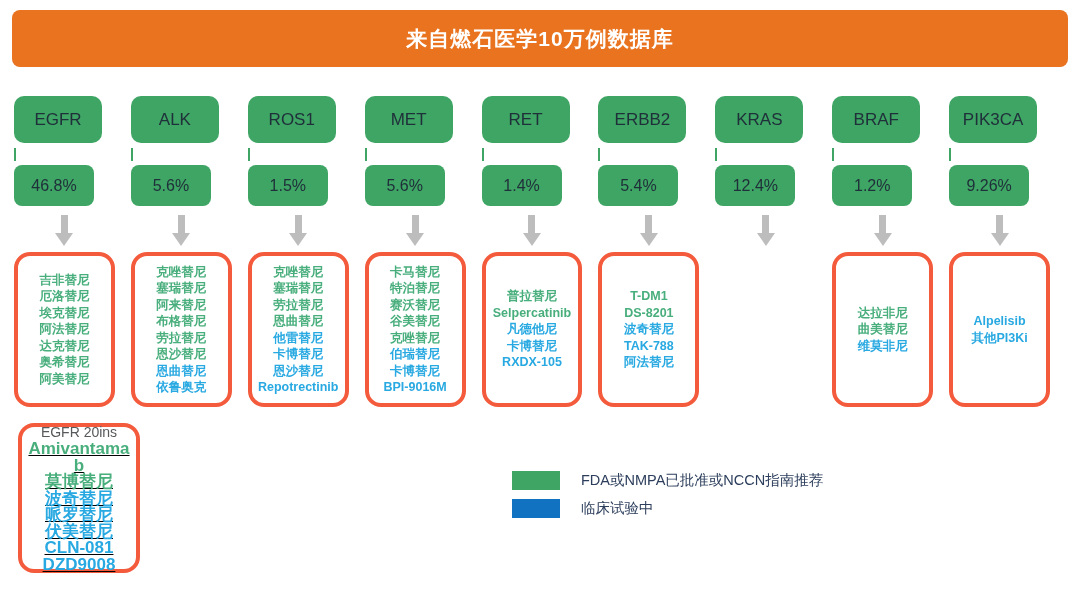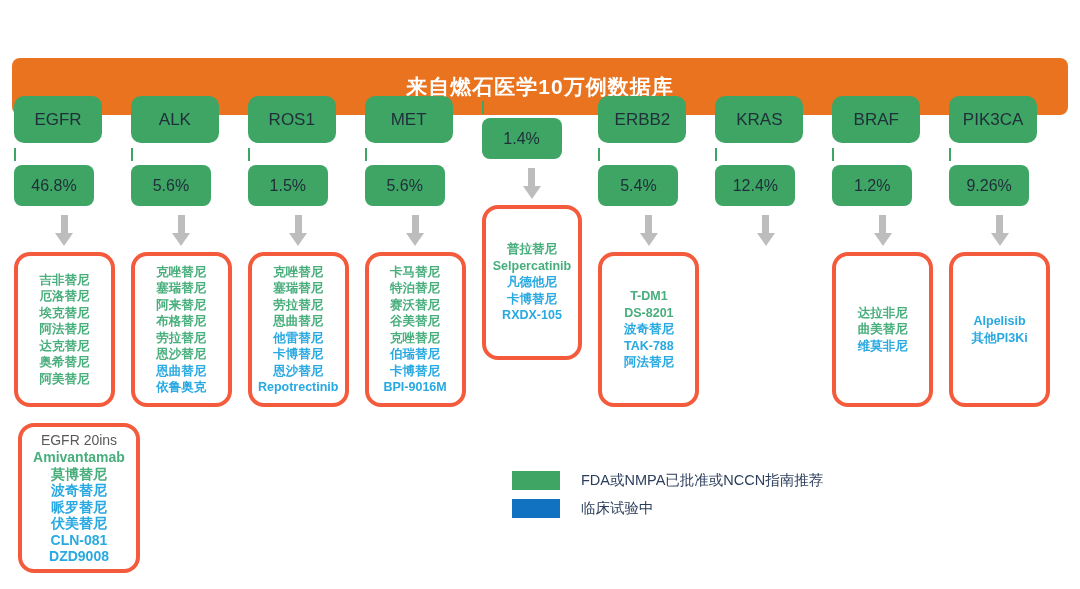--- a/index.html
+++ b/index.html
@@ -13,21 +13,21 @@
     --legend-text:#2C3E5C;
     --arrow-gray:#BDBDBD;
     --extra-title:#58595B;
   }
   html,body{margin:0;padding:0;background:#fff;}
   body{font-family:"Liberation Sans","DejaVu Sans",sans-serif;}
   .canvas{position:relative;width:1080px;height:589px;background:#fff;overflow:hidden;}
 
   .header{position:absolute;left:12px;top:10px;width:1056px;height:57px;
     background:var(--header-orange);border-radius:8px;
-    display:flex;align-items:center;justify-content:center;margin-top:48px;}
+    display:flex;align-items:center;justify-content:center;}
   .header-title{color:#ffffff;font-weight:bold;font-size:21px;letter-spacing:1px;}
 
   .columns{position:absolute;left:14px;top:96px;width:1036px;
     display:grid;grid-template-columns:repeat(9,1fr);column-gap:16px;}
   .col{display:flex;flex-direction:column;}
 
   .gene-box{width:88px;height:47px;border-radius:10px;background:var(--node-green);
     display:flex;align-items:center;justify-content:center;}
   .gene-label{font-size:17px;color:var(--node-text);}
   .conn{width:2px;height:13px;margin:5px 0 4px;background:var(--node-green);}
@@ -46,21 +46,21 @@
   .drugs{width:100%;text-align:center;font-weight:bold;font-size:12.5px;
     line-height:16.5px;overflow-wrap:break-word;}
   .drug.approved{color:var(--approved);}
   .drug.trial{color:var(--trial);}
 
   .extra-box{position:absolute;left:18px;top:423px;width:122px;height:150px;
     box-sizing:border-box;border:4px solid var(--box-border);border-radius:16px;
     background:#fff;display:flex;flex-direction:column;align-items:center;
     justify-content:center;padding:4px 3px;}
   .extra-title{font-size:14px;color:var(--extra-title);line-height:18px;text-align:center;}
-  .extra-box .drugs{font-size:14px;line-height:16.5px;}
+  .extra-box .drugs{font-size:17px;line-height:16.5px;text-decoration:underline;}
 
   .legend{position:absolute;left:512px;top:471px;display:flex;flex-direction:column;gap:9px;}
   .legend-row{display:flex;align-items:center;}
   .legend-swatch{width:48px;height:19px;flex:0 0 auto;}
   .legend-swatch.green{background:var(--node-green);}
   .legend-swatch.blue{background:var(--legend-blue);}
   .legend-label{margin-left:21px;font-size:14.5px;color:var(--legend-text);text-align:center;}
 </style>
 </head>
 <body>
@@ -165,20 +165,23 @@
             <div class="drug approved">赛沃替尼</div>
             <div class="drug approved">谷美替尼</div>
             <div class="drug approved">克唑替尼</div>
             <div class="drug trial">伯瑞替尼</div>
             <div class="drug trial">卡博替尼</div>
             <div class="drug trial">BPI-9016M</div>
           </div>
     </div>
   </div>
       <div class="col">
+    <div class="gene-box">
+      <span class="gene-label">RET</span>
+    </div>
     <div class="conn"></div>
     <div class="pct-box">
       <span class="pct-label">1.4%</span>
     </div>
     <div class="arrow">
       <div class="stem"></div>
       <div class="head"></div>
     </div>
     <div class="drug-box">
       <div class="drugs">

